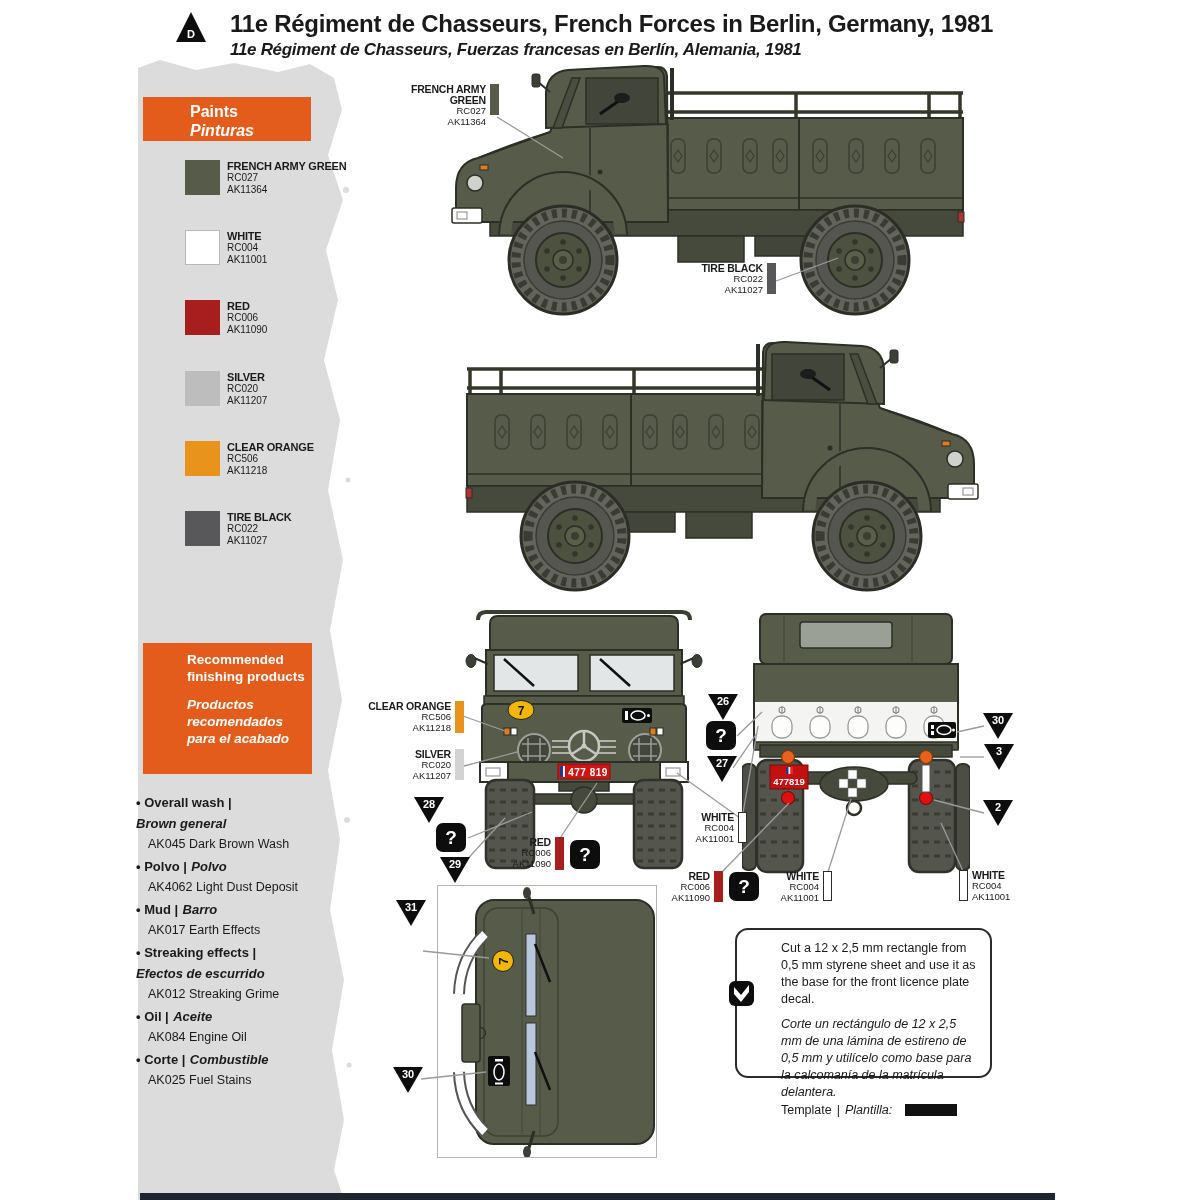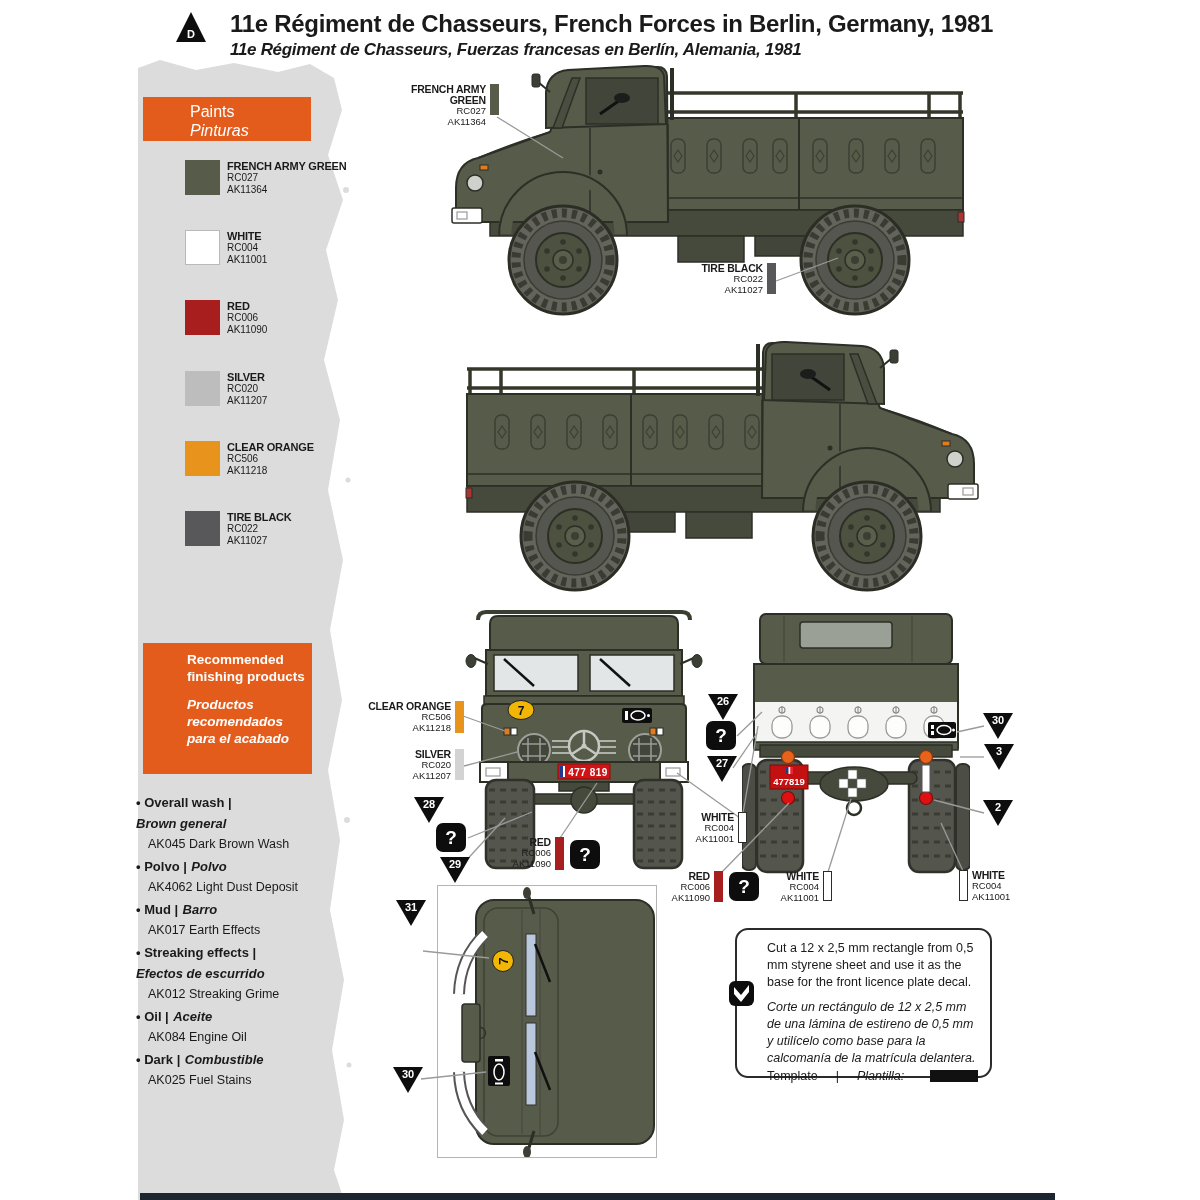--- a/index.html
+++ b/index.html
@@ -7,21 +7,21 @@
         font-family:"Liberation Sans",sans-serif;color:#1a1a1a;}
   .abs{position:absolute;}
   
   .hdr-tri{width:30px;height:30px;background:#0d0d0d;clip-path:polygon(50% 0,100% 100%,0 100%);
            display:flex;align-items:flex-end;justify-content:center;color:#fff;
            font-size:11px;font-weight:700;padding-bottom:2px;box-sizing:border-box;}
   .title-en{font-size:24px;font-weight:700;letter-spacing:-0.3px;margin:0;}
   .title-es{font-size:17px;font-weight:700;font-style:italic;letter-spacing:-0.3px;margin:2px 0 0 0;}
   
   .orange-box{color:#fff;box-sizing:border-box;}
-  .paints-title{font-size:16px;font-weight:400;line-height:1.2;}
+  .paints-title{font-size:16px;font-weight:700;line-height:1.2;}
   .paints-title .es{font-style:italic;}
   .fin-title{font-size:13.5px;font-weight:700;line-height:1.28;}
   .fin-title .es{font-style:italic;display:block;margin-top:10px;}
   
   .swatch{width:35px;height:35px;}
   .swatch.bordered{border:1px solid #b9b9b9;box-sizing:border-box;}
   .swatch-row{display:flex;gap:7px;align-items:flex-start;}
   .sw-name{font-size:11px;font-weight:700;letter-spacing:-0.2px;line-height:12px;}
   .sw-code{font-size:10px;line-height:11.5px;}
   
@@ -40,24 +40,24 @@
   .c-bar{width:9px;flex:0 0 auto;}
   .c-bar.bordered{background:#fff;border:1.5px solid #2b2b2b;box-sizing:border-box;}
   
   .tri{width:30px;height:26px;background:#0d0d0d;clip-path:polygon(0 0,100% 0,50% 100%);
        color:#fff;font-size:11px;font-weight:700;display:flex;justify-content:center;
        align-items:flex-start;padding-top:1px;box-sizing:border-box;}
   .qbox{width:30px;height:29px;background:#0d0d0d;border-radius:7px;color:#fff;
         font-weight:700;font-size:19px;display:flex;align-items:center;justify-content:center;}
   
   .note-box{width:257px;height:150px;border:2px solid #2b2b2b;border-radius:13px;background:#fff;
-            box-sizing:border-box;padding:10px 12px 8px 30px;}
+            box-sizing:border-box;padding:10px 12px 8px 44px;}
   .note-en{font-size:12.5px;line-height:17px;}
   .note-es{font-size:12.5px;font-style:italic;line-height:17px;margin-top:8px;}
-  .note-tpl{font-size:12.5px;margin-top:2px;display:flex;align-items:center;gap:18px;}
+  .note-tpl{font-size:12.5px;margin-top:2px;display:flex;align-items:center;gap:5px;}
   .note-tpl .es{font-style:italic;}
   .tpl-rect{width:52px;height:12px;background:#111;margin-left:8px;}
   .cut-icon{width:25px;height:25px;background:#0d0d0d;border-radius:6px;}
   .detail-box{border:1.5px solid #b5b5b5;background:#fff;overflow:hidden;box-sizing:border-box;}
   svg{display:block;}
 </style>
 </head>
 <body>
 
 <div id="page">
@@ -161,21 +161,21 @@
       <span class="fp-en">Streaking effects |</span>
       <span class="fp-es block">Efectos de escurrido</span>
       <div class="fp-prod">AK012 Streaking Grime</div>
     </div>
     <div class="fp-item">
       <span class="fp-en">Oil |</span>
       <span class="fp-es">Aceite</span>
       <div class="fp-prod">AK084 Engine Oil</div>
     </div>
     <div class="fp-item">
-      <span class="fp-en">Dark |</span>
+      <span class="fp-en">Corte |</span>
       <span class="fp-es">Combustible</span>
       <div class="fp-prod">AK025 Fuel Stains</div>
     </div>
   </div>
 
   <svg class="abs" style="left:450px;top:62px;" width="535" height="273" viewBox="0 0 535 273">
     <defs>
       <g id="wheelside">
         <circle r="54" fill="#63645c" stroke="#2c2e26" stroke-width="3"></circle>
         <circle r="47" fill="none" stroke="#3a3c33" stroke-width="9" stroke-dasharray="5 5"></circle>

